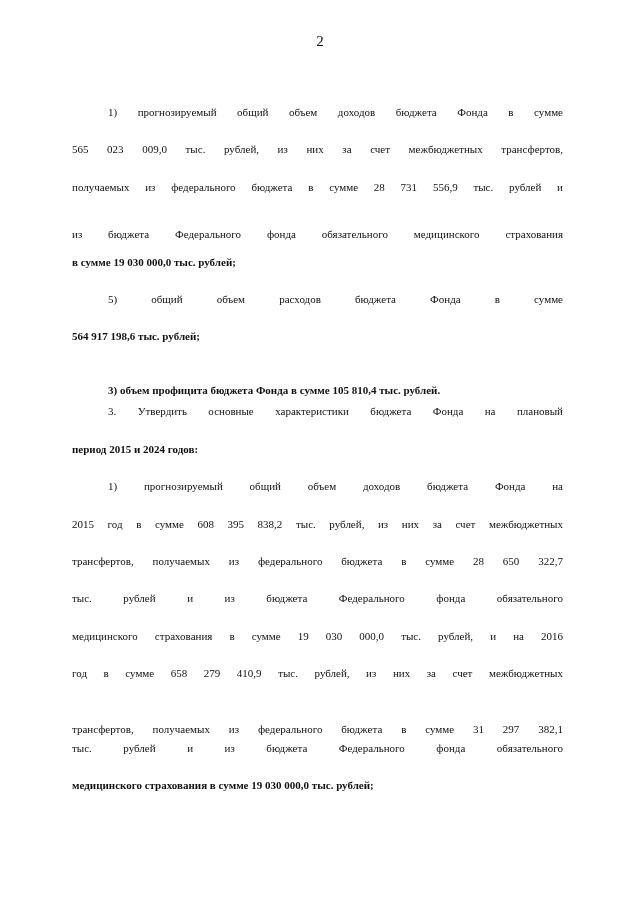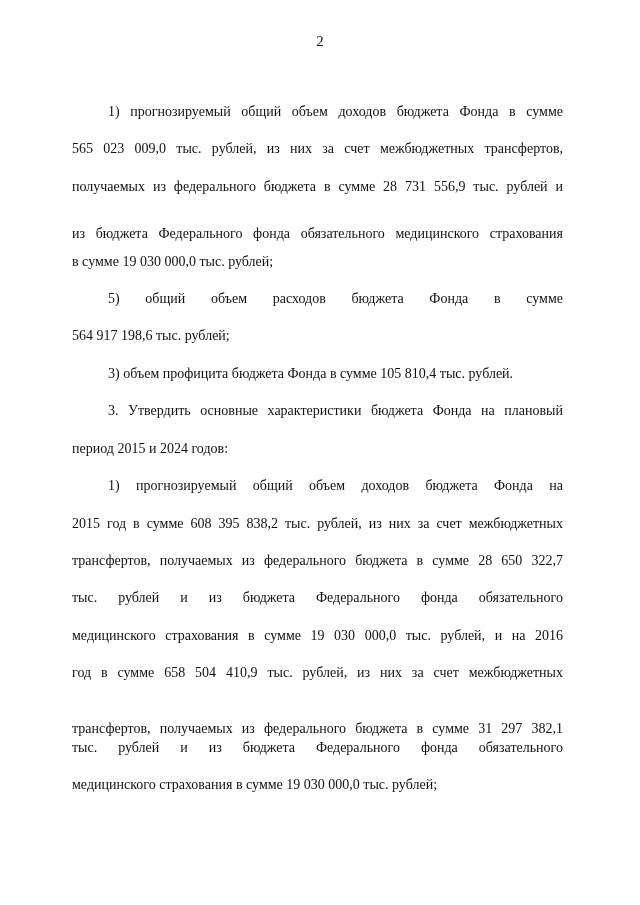--- a/index.html
+++ b/index.html
@@ -21,56 +21,57 @@
     left: 0;
     width: 640px;
     text-align: center;
     font-size: 15px;
     line-height: 20px;
   }
   .line {
     position: absolute;
     left: 72px;
     width: 491px;
-    font-size: 14px;
+    font-size: 11px;
     line-height: 20px;
     white-space: nowrap;
     text-align: justify;
     text-align-last: justify;
   }
   .line.indent {
     left: 108px;
     width: 455px;
   }
   .line.last {
     text-align-last: left;
+    font-weight: bold;
   }
 </style>
 </head>
 <body>
 
 <div>
   <div class="page-number">2</div>
 
   <div class="line indent" style="top:102px">1) прогнозируемый общий объем доходов бюджета Фонда в сумме</div>
   <div class="line" style="top:139px">565 023 009,0 тыс. рублей, из них за счет межбюджетных трансфертов,</div>
   <div class="line" style="top:177px">получаемых  из федерального бюджета в сумме 28 731 556,9 тыс. рублей и</div>
   <div class="line" style="top:224px">из бюджета Федерального фонда обязательного медицинского страхования</div>
   <div class="line last" style="top:252px">в сумме 19 030 000,0 тыс. рублей;</div>
 
   <div class="line indent" style="top:289px">5) общий объем расходов бюджета Фонда в сумме</div>
   <div class="line last" style="top:326px">564 917 198,6 тыс. рублей;</div>
 
-  <div class="line indent last" style="top:364px">3) объем профицита бюджета Фонда в сумме 105 810,4 тыс. рублей.</div>
+  <div class="line indent last" style="top:380px">3) объем профицита бюджета Фонда в сумме 105 810,4 тыс. рублей.</div>
 
   <div class="line indent" style="top:401px">3. Утвердить основные характеристики бюджета Фонда на плановый</div>
   <div class="line last" style="top:439px">период 2015 и 2024 годов:</div>
 
   <div class="line indent" style="top:476px">1) прогнозируемый общий объем доходов бюджета Фонда на</div>
   <div class="line" style="top:514px">2015 год в сумме  608 395 838,2 тыс. рублей, из них за счет межбюджетных</div>
   <div class="line" style="top:551px">трансфертов, получаемых  из федерального бюджета в сумме  28 650 322,7</div>
   <div class="line" style="top:588px">тыс. рублей и из бюджета Федерального фонда обязательного</div>
   <div class="line" style="top:626px">медицинского страхования в сумме  19 030 000,0 тыс. рублей,  и на 2016</div>
-  <div class="line" style="top:663px">год в сумме 658 504 410,9 тыс. рублей,  из них за счет межбюджетных</div>
+  <div class="line" style="top:663px">год в сумме 658 279 410,9 тыс. рублей,  из них за счет межбюджетных</div>
   <div class="line" style="top:719px">трансфертов, получаемых  из федерального бюджета в сумме  31 297 382,1</div>
   <div class="line" style="top:738px">тыс. рублей и из бюджета Федерального фонда обязательного</div>
   <div class="line last" style="top:775px">медицинского страхования в сумме 19 030 000,0 тыс. рублей;</div>
 </div>
 
 </body></html>

